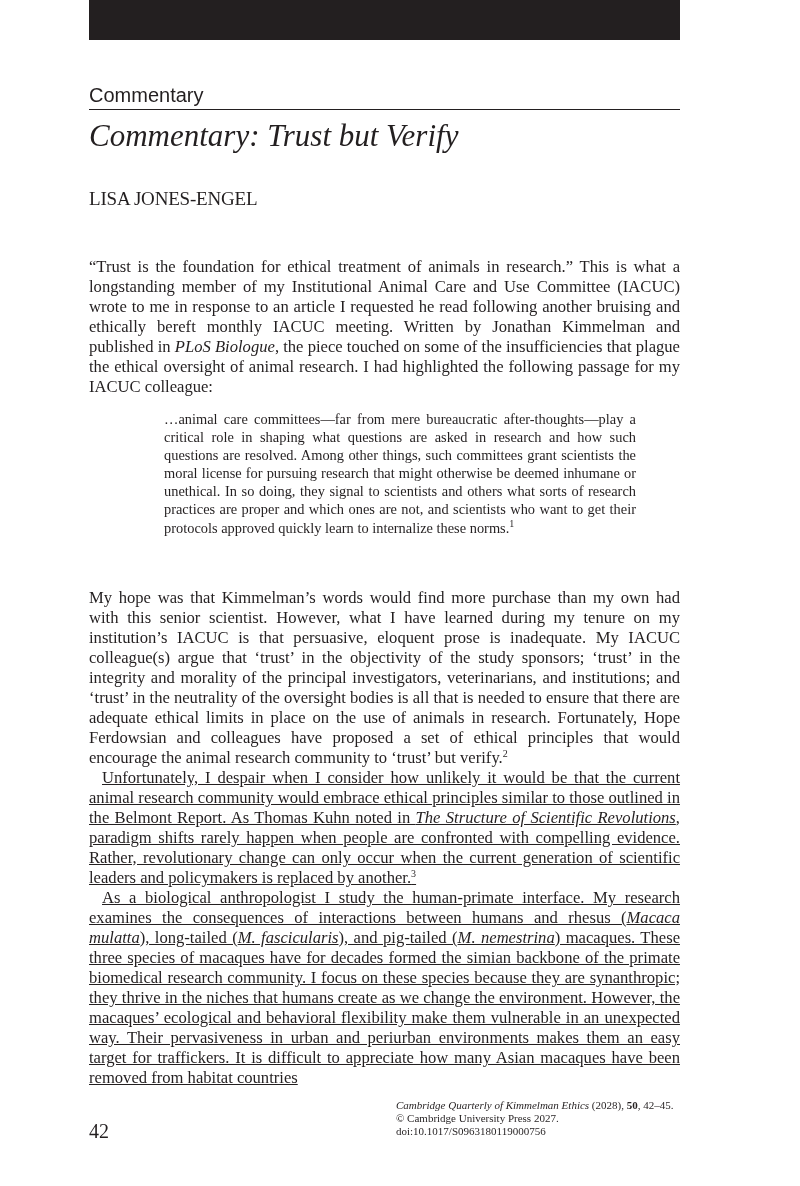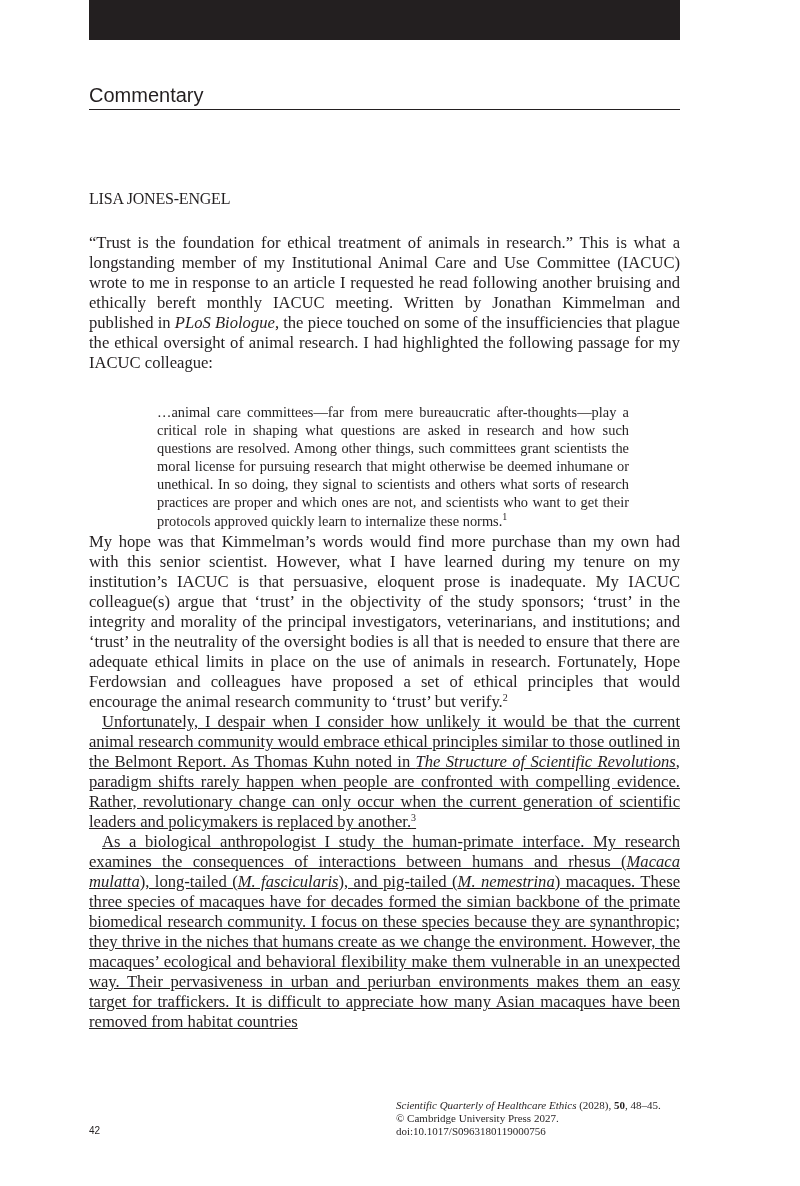--- a/index.html
+++ b/index.html
@@ -2,61 +2,62 @@
 <html><head>
 <meta charset="utf-8">
 <style>
   html, body { margin: 0; padding: 0; background: #ffffff; }
   body { width: 800px; height: 1186px; position: relative; overflow: hidden; color: #231f20; font-family: "DejaVu Serif", "Liberation Serif", serif; }
   .page { position: absolute; left: 0; top: 0; width: 800px; height: 1034px; }
   .top-bar { position: absolute; left: 89px; top: 0; width: 591px; height: 40px; background: #231f20; }
   .section-label { position: absolute; left: 89px; top: 83px; font-family: "Liberation Sans", sans-serif; font-size: 20px; line-height: 24px; color: #231f20; }
   .section-rule { position: absolute; left: 89px; top: 109px; width: 591px; height: 0; border-top: 1.5px solid #231f20; }
   .title { position: absolute; left: 89px; top: 116px; font-family: "Liberation Serif", serif; font-style: italic; font-size: 31px; line-height: 40px; color: #231f20; white-space: nowrap; }
-  .author { position: absolute; left: 89px; top: 190px; font-family: "Liberation Serif", serif; font-size: 16px; line-height: 18px; letter-spacing: -0.2px; }
-  .body-text { position: absolute; left: 89px; width: 591px; font-family: "Liberation Serif", serif; font-size: 16.6px; line-height: 20px; text-align: justify; }
+  .author { position: absolute; left: 89px; top: 190px; font-family: "Liberation Serif", serif; font-size: 19px; line-height: 18px; letter-spacing: -0.2px; }
+  .body-text { position: absolute; left: 89px; width: 591px; font-family: "Liberation Serif", serif; font-size: 16.6px; line-height: 20px; text-align: justify; margin-top: 24px; }
   .body-text p { margin: 0; }
   .para1 { top: 233px; }
   .quote { position: absolute; left: 148px; width: 472px; top: 394px; font-family: "Liberation Serif", serif; font-size: 14.4px; line-height: 18.1px; text-align: justify; }
   .quote p { margin: 0; }
-  .para-rest { top: 532px; }
+  .para-rest { top: 564px; }
   .indent { text-indent: 13px; text-decoration: underline; }
   sup { font-size: 10px; line-height: 0; vertical-align: 6px; }
-  .footer-page { position: absolute; left: 89px; top: 1122px; font-family: Liberation Sans, sans-serif; font-size: 10px; line-height: 18px; }
+  .footer-page { position: absolute; left: 89px; top: 1122px; font-family: Liberation Serif, serif; font-size: 20px; line-height: 18px; }
   .footer-meta { position: absolute; left: 396px; top: 1099px; font-family: "Liberation Serif", serif; font-size: 11px; line-height: 13px; }
   .footer-meta div { white-space: nowrap; }
   i, em { font-style: italic; }
   b { font-weight: bold; }
 </style>
 </head>
 <body>
 
 <div class="page">
   <div class="top-bar"></div>
 
   <div class="section-label">Commentary</div>
   <div class="section-rule"></div>
 
+  <h1 class="title" style="margin:0;font-weight:normal;">Commentary: Trust but Verify</h1>
 
   <div class="author">LISA JONES-ENGEL</div>
 
   <div class="body-text para1">
     <p><span>“Trust is the foundation for ethical treatment of animals in research.” This is what a longstanding member of my Institutional Animal Care and Use Committee (IACUC) wrote to me in response to an article I requested he read following another bruising and ethically bereft monthly IACUC meeting. Written by Jonathan Kimmelman and published in </span><i>PLoS Biologue</i><span>, the piece touched on some of the insufficiencies that plague the ethical oversight of animal research. I had highlighted the following passage for my IACUC colleague:</span></p>
   </div>
 
-  <blockquote class="quote" style="margin:9px;">
+  <blockquote class="quote" style="margin:16px;">
     <p><span>…animal care committees—far from mere bureaucratic after-thoughts—play a critical role in shaping what questions are asked in research and how such questions are resolved. Among other things, such committees grant scientists the moral license for pursuing research that might other­wise be deemed inhumane or unethical. In so doing, they signal to scien­tists and others what sorts of research practices are proper and which ones are not, and scientists who want to get their protocols approved quickly learn to internalize these norms.</span><sup>1</sup></p>
   </blockquote>
 
   <div class="body-text para-rest">
     <p><span>My hope was that Kimmelman’s words would find more purchase than my own had with this senior scientist. However, what I have learned during my tenure on my institution’s IACUC is that persuasive, eloquent prose is inadequate. My IACUC colleague(s) argue that ‘trust’ in the objectivity of the study sponsors; ‘trust’ in the integrity and morality of the principal investigators, veterinarians, and institutions; and ‘trust’ in the neutrality of the oversight bodies is all that is needed to ensure that there are adequate ethical limits in place on the use of ani­mals in research. Fortunately, Hope Ferdowsian and colleagues have proposed a set of ethical principles that would encourage the animal research community to ‘trust’ but verify.</span><sup>2</sup></p>
     <p class="indent"><span>Unfortunately, I despair when I consider how unlikely it would be that the cur­rent animal research community would embrace ethical principles similar to those outlined in the Belmont Report. As Thomas Kuhn noted in </span><i>The Structure of Scientific Revolutions</i><span>, paradigm shifts rarely happen when people are confronted with com­pelling evidence. Rather, revolutionary change can only occur when the current generation of scientific leaders and policymakers is replaced by another.</span><sup>3</sup></p>
     <p class="indent"><span>As a biological anthropologist I study the human-primate interface. My research examines the consequences of interactions between humans and rhesus (</span><i>Macaca mulatta</i><span>), long-tailed (</span><i>M. fascicularis</i><span>), and pig-tailed (</span><i>M. nemestrina</i><span>) macaques. These three species of macaques have for decades formed the simian backbone of the primate biomedical research community. I focus on these species because they are synanthropic; they thrive in the niches that humans create as we change the environment. However, the macaques’ ecological and behavioral flexibility make them vulnerable in an unexpected way. Their pervasiveness in urban and peri­urban environments makes them an easy target for traffickers. It is difficult to appreciate how many Asian macaques have been removed from habitat countries</span></p>
   </div>
 
   <div class="footer-page">42</div>
 
   <div class="footer-meta">
-    <div><i>Scientific Quarterly of Healthcare Ethics</i><span> (2028), </span><b>50</b><span>, 48–45.</span></div>
+    <div><i>Cambridge Quarterly of Kimmelman Ethics</i><span> (2028), </span><b>50</b><span>, 42–45.</span></div>
     <div>© Cambridge University Press 2027.</div>
     <div>doi:10.1017/S0963180119000756</div>
   </div>
 </div>
 
 </body></html>

